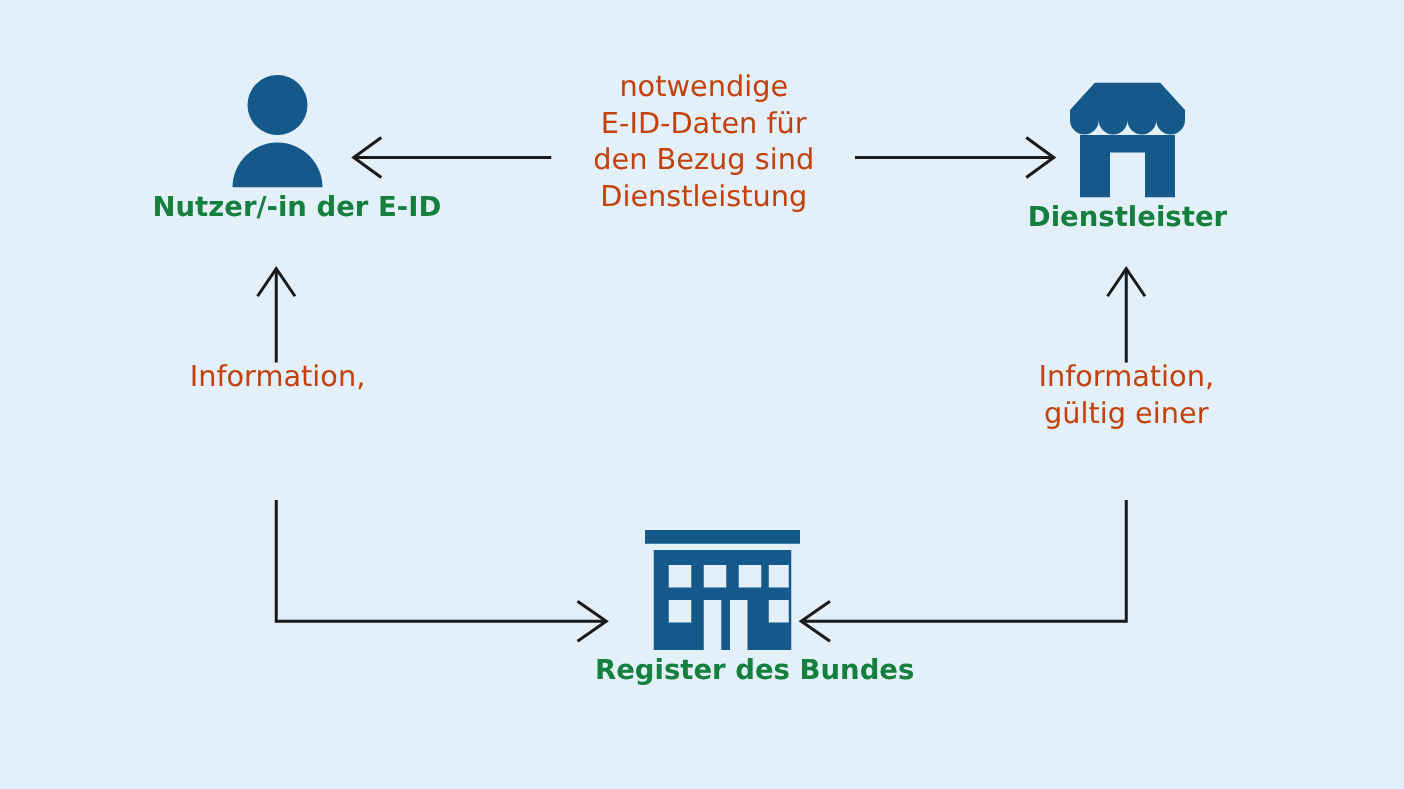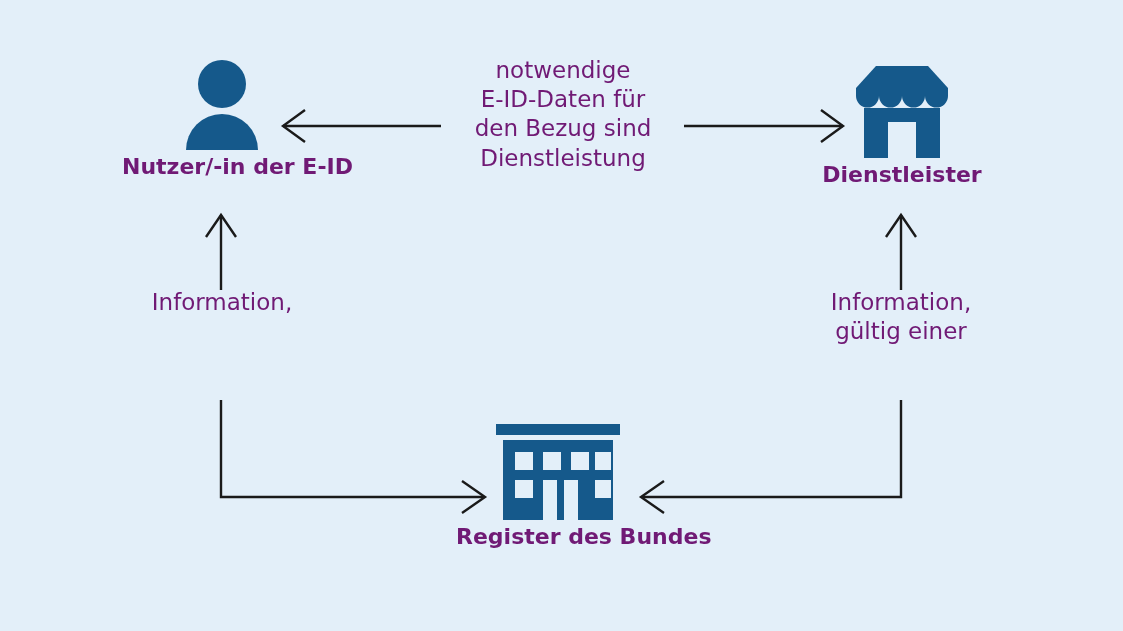--- a/index.html
+++ b/index.html
@@ -31,40 +31,40 @@
     text-align: center;
   }
   .node-icon {
     display: block;
     margin: 0 auto;
   }
   .node-label {
     font-family: "DejaVu Sans", sans-serif;
     font-weight: bold;
     font-size: 22px;
-    color: #701a75;
+    color: #15803d;
     white-space: nowrap;
     line-height: 1.15;
     margin-top: 4px;
   }
   .edge-label {
     position: absolute;
     font-family: "DejaVu Sans", sans-serif;
     font-weight: normal;
     font-size: 23px;
-    color: #701a75;
+    color: #c2410c;
     line-height: 1.27;
     text-align: center;
     white-space: nowrap;
   }
 
   
   #node-user      { left: 122px; top: 58px;  width: 200px; }
   #node-provider  { left: 802px; top: 66px;  width: 200px; }
-  #node-register  { left: 456px; top: 424px; width: 204px; }
+  #node-register  { left: 476px; top: 424px; width: 204px; }
 
   
   #label-top      { left: 441px; top: 56px;  width: 244px; }
   #label-left     { left: 76px;  top: 288px; width: 292px; }
   #label-right    { left: 768px; top: 288px; width: 266px; }
 </style>
 </head>
 <body>
 
 <div id="diagram">

